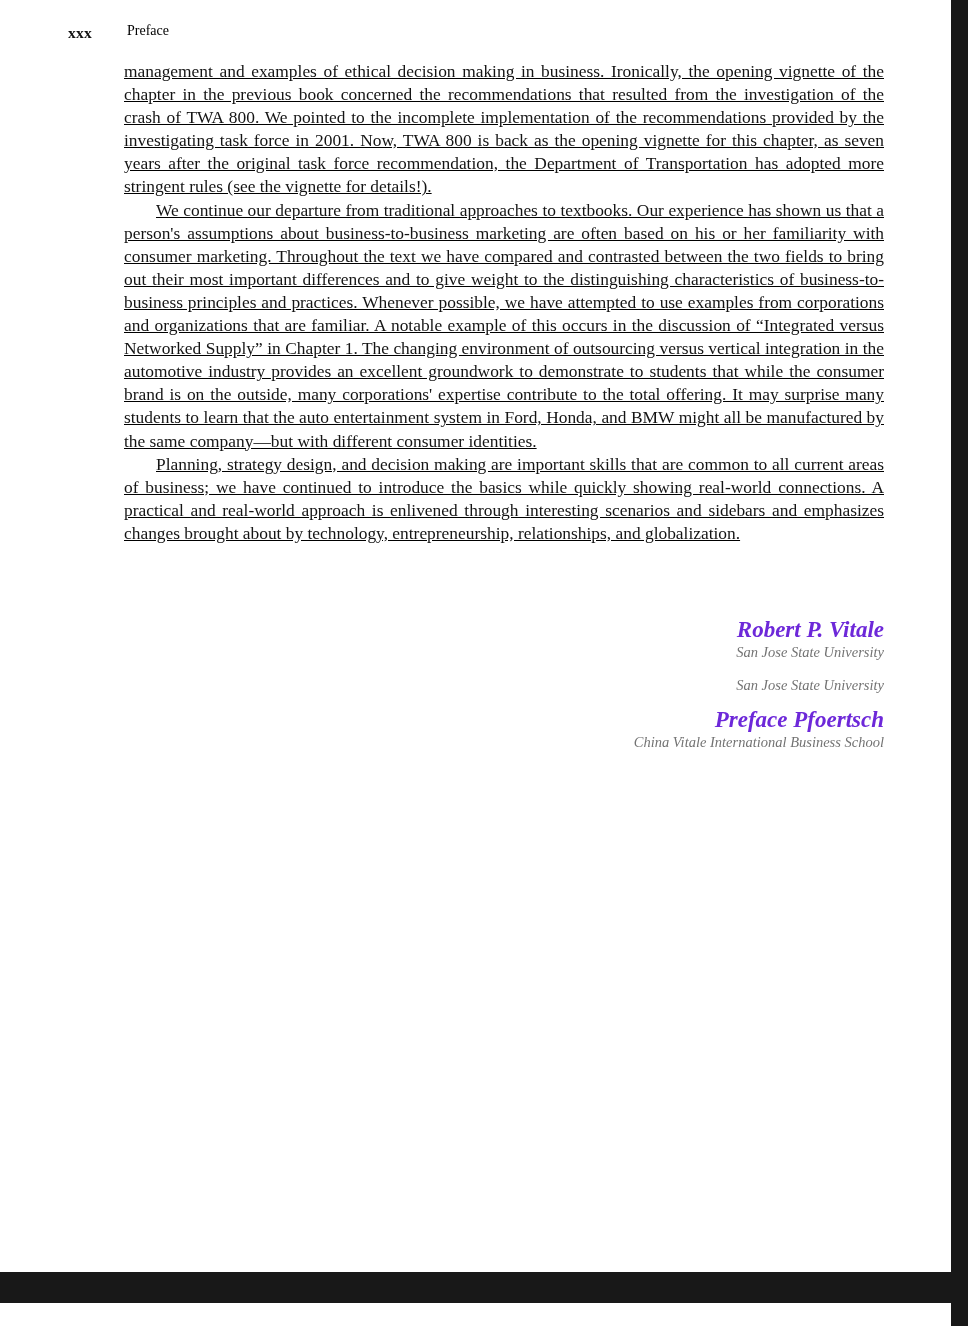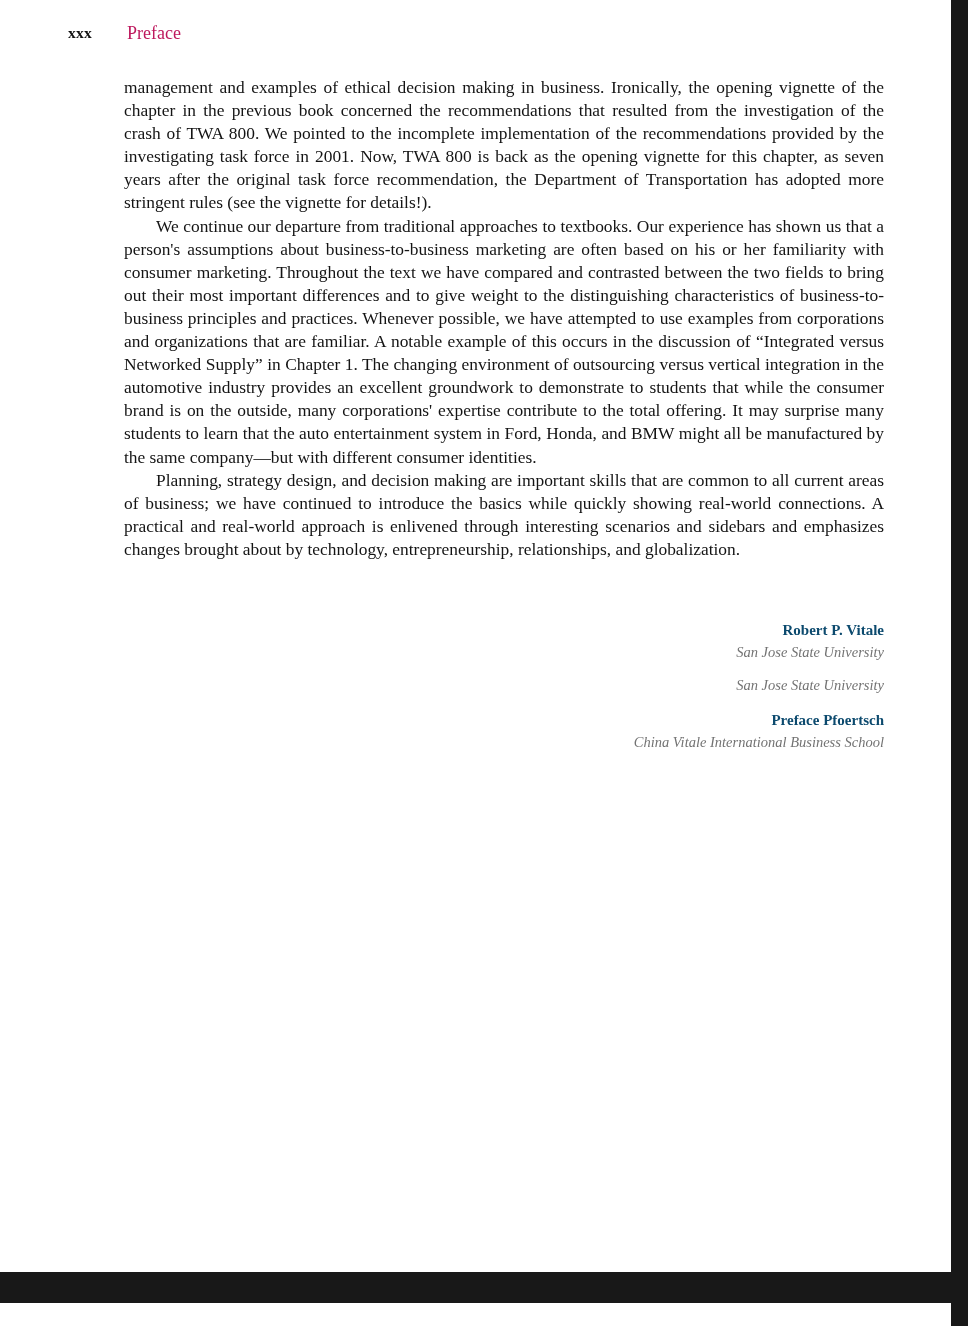--- a/index.html
+++ b/index.html
@@ -59,29 +59,30 @@
     font-weight: bold;
     font-size: 15.5px;
     color: #111111;
     letter-spacing: 0.3px;
   }
   .head-title {
     position: absolute;
     left: 127px;
     top: -1px;
     font-family: "Liberation Serif", serif;
-    font-size: 18px;
-    color: #be185d;
+    font-size: 14px;
+    color: #000000;
   }
 
   .body-col {
     position: absolute;
     left: 124px;
-    top: 76px;
+    top: 60px;
     width: 760px;
+    text-decoration: underline;
   }
 
   p.para {
     margin: 0;
     font-family: "Liberation Serif", serif;
     font-size: 17.4px;
     line-height: 23.1px;
     color: #141414;
     text-align: justify;
     text-justify: inter-word;
@@ -96,22 +97,23 @@
     position: absolute;
     left: 480px;
     top: 618px;
     width: 404px;
     text-align: right;
   }
   .sig-group { margin-bottom: 0px; }
   .sig-name {
     font-family: "Liberation Serif", serif;
     font-weight: bold;
-    font-size: 15px;
-    color: #0c4a6e;
+    font-style: italic;
+    font-size: 23px;
+    color: #6d28d9;
     line-height: 24px;
     white-space: nowrap;
   }
   .sig-affil {
     font-family: "Liberation Serif", serif;
     font-style: italic;
     font-size: 14.5px;
     color: #737373;
     line-height: 20px;
     white-space: nowrap;

